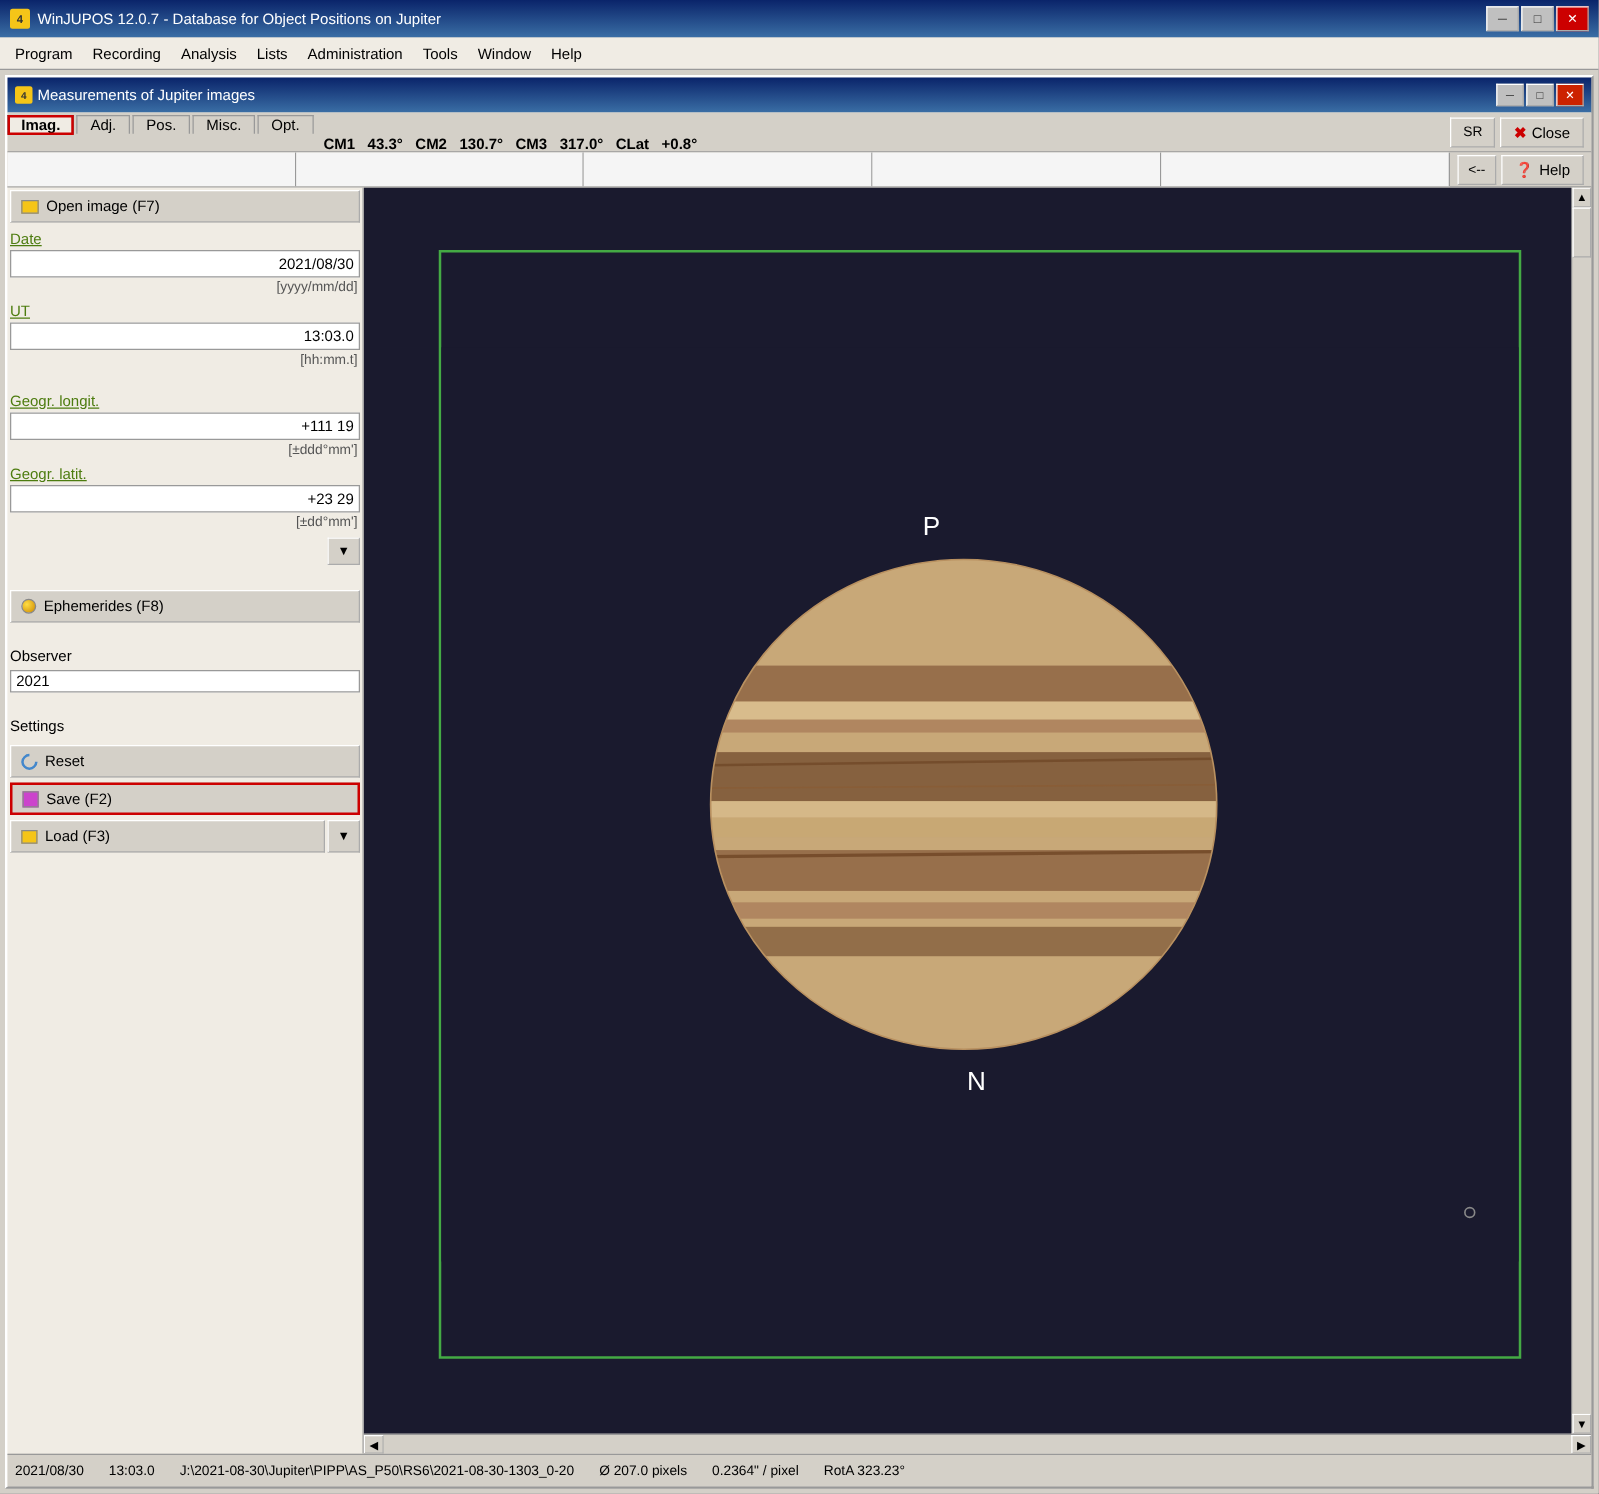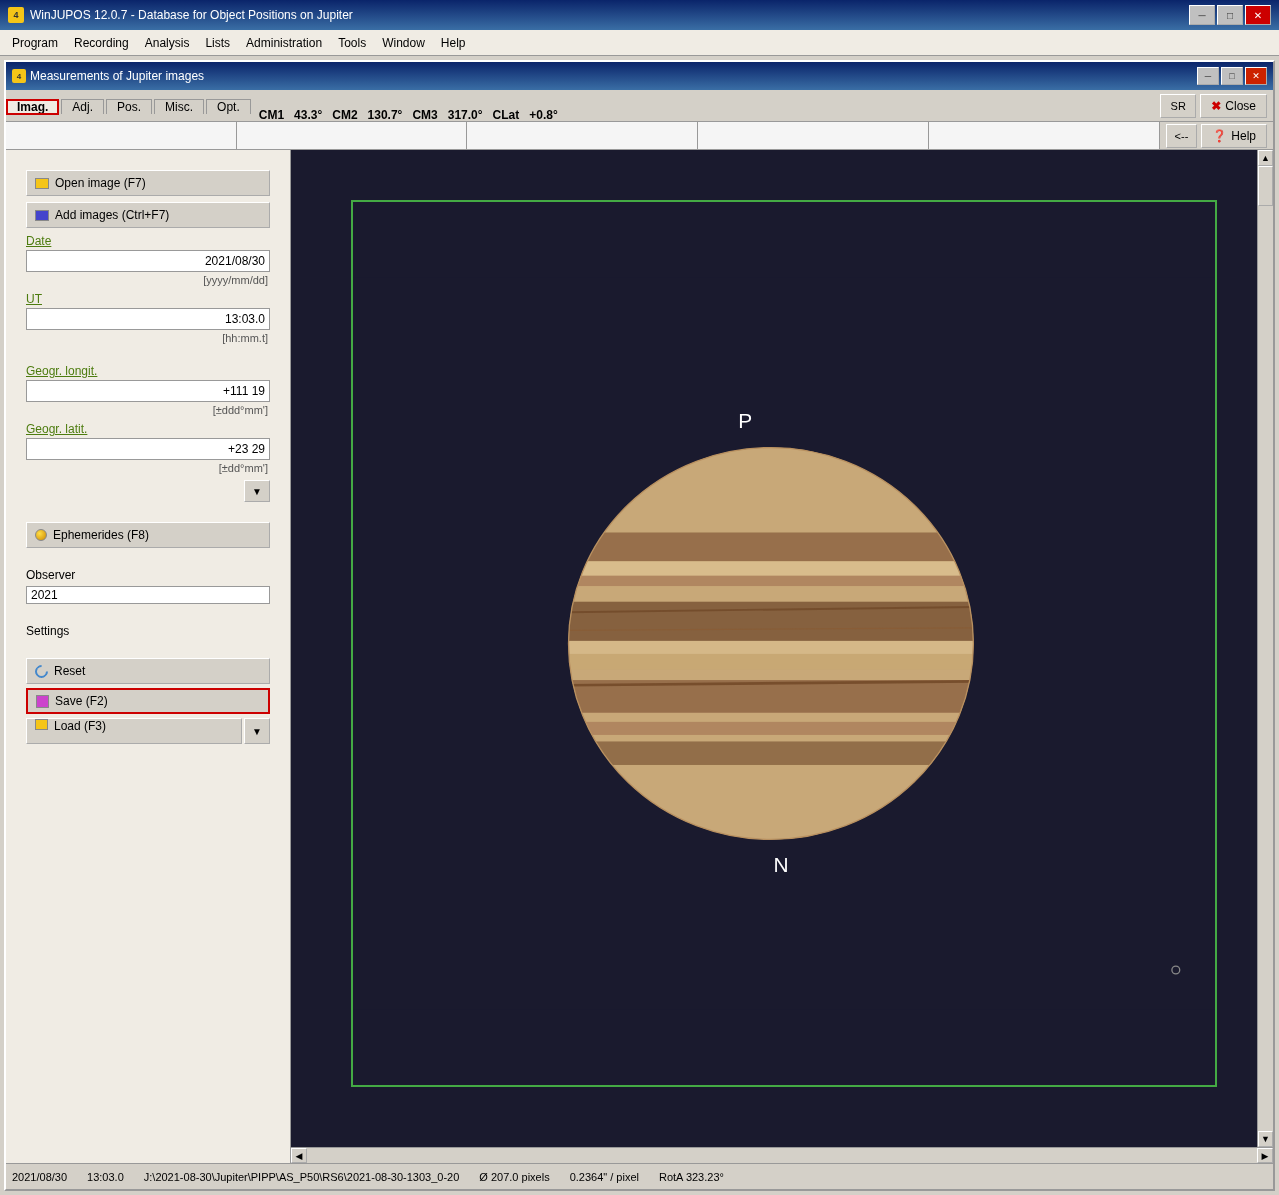--- a/index.html
+++ b/index.html
@@ -132,21 +132,21 @@
     
     .toolbar-row {
       background: #d4d0c8;
       display: flex;
       align-items: stretch;
       border-bottom: 1px solid #999;
       height: 32px;
     }
     .tab-group {
       display: flex;
-      align-items: center;
+      align-items: flex-start;
     }
     .tab {
       padding: 0 10px;
       border: 1px solid #999;
       border-bottom: none;
       background: #d4d0c8;
       cursor: pointer;
       display: flex;
       align-items: center;
       font-size: 12px;
@@ -248,21 +248,21 @@
       display: flex;
       flex: 1;
       overflow: hidden;
     }
 
     
     .left-panel {
       width: 285px;
       background: #f0ece4;
       border-right: 1px solid #999;
-      padding: 20px;
+      padding: 2px;
       display: flex;
       flex-direction: column;
       gap: 6px;
       overflow-y: auto;
     }
 
     .panel-btn {
       width: 100%;
       height: 26px;
       background: #d4d0c8;
@@ -330,21 +330,21 @@
       width: 100%;
       height: 18px;
       border: 1px solid #999;
       background: white;
       font-size: 12px;
       padding: 0 4px;
     }
 
     .settings-label {
       font-size: 12px;
-      margin-bottom: 14px;
+      margin-bottom: 2px;
     }
     .settings-btns {
       display: flex;
       flex-direction: column;
       gap: 4px;
     }
 
     .save-btn {
       width: 100%;
       height: 26px;
@@ -363,21 +363,21 @@
       gap: 2px;
     }
     .load-btn {
       flex: 1;
       height: 26px;
       background: #d4d0c8;
       border: 1px outset #fff;
       cursor: pointer;
       font-size: 12px;
       display: flex;
-      align-items: flex-start;
+      align-items: center;
       gap: 6px;
       padding: 0 8px;
     }
     .load-dropdown {
       width: 26px;
       height: 26px;
       background: #d4d0c8;
       border: 1px outset #fff;
       cursor: pointer;
       display: flex;
@@ -617,24 +617,20 @@
 
     <div class="content-area">
 
       <div class="left-panel">
 
         <button class="panel-btn">
           <span class="icon-open"></span>
           <span>Open image (F7)</span>
         </button>
 
-        <button class="panel-btn">
-          <span class="icon-add"></span>
-          <span>Add images (Ctrl+F7)</span>
-        </button>
 
         <div class="field-group">
           <span class="field-label">Date</span>
           <input class="field-input" type="text" value="2021/08/30" style="">
           <span class="field-value">[yyyy/mm/dd]</span>
         </div>
 
         <div class="field-group">
           <span class="field-label">UT</span>
           <input class="field-input" type="text" value="13:03.0" style="">

